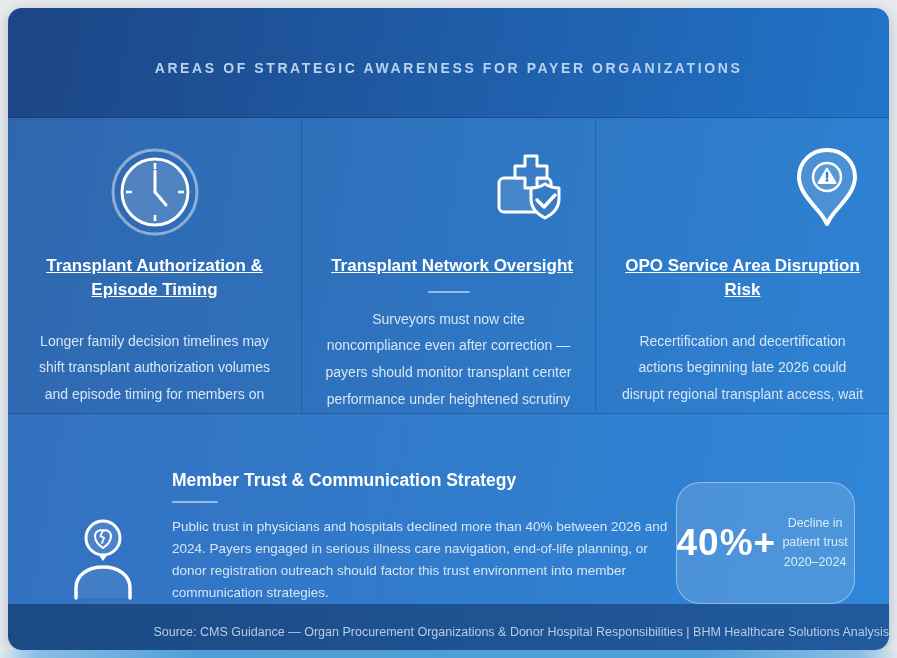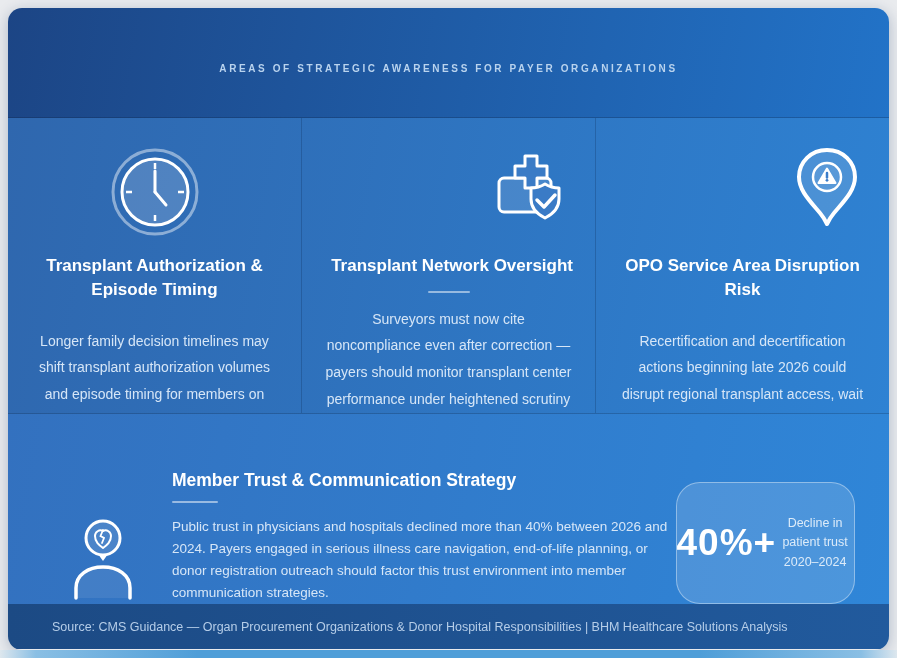--- a/index.html
+++ b/index.html
@@ -16,32 +16,32 @@
     display:flex;flex-direction:column;
   }
   
   .header{
     height:110px;flex:0 0 auto;box-sizing:border-box;
     background:linear-gradient(100deg,#1c4585 0%,#2273c8 100%);
     display:flex;flex-direction:column;align-items:center;justify-content:center;
     border-bottom:1px solid rgba(10,30,60,0.25);
   }
   .title{font-size:27px;font-weight:800;color:#ffffff;letter-spacing:0.2px;}
-  .subtitle{margin-top:11px;font-size:10px;font-weight:600;letter-spacing:2.6px;color:#b9d3ee;}
+  .subtitle{margin-top:11px;font-size:14px;font-weight:600;letter-spacing:2.6px;color:#b9d3ee;}
   
   .columns{
     height:296px;flex:0 0 auto;box-sizing:border-box;display:flex;
     background:linear-gradient(100deg,#2f67ae 0%,#2e82d3 100%);
     border-bottom:1px solid rgba(10,30,60,0.22);
   }
   .col{flex:1;display:flex;flex-direction:column;align-items:center;text-align:center;
        padding:28px 22px 0;box-sizing:border-box;}
   .col + .col{border-left:1px solid rgba(15,45,90,0.28);align-items:flex-end;}
   .col-icon{height:100px;display:flex;align-items:center;justify-content:center;margin-bottom:16px;}
-  .col-title{font-size:17px;font-weight:800;color:#ffffff;line-height:1.4;}
+  .col-title{font-size:17px;font-weight:800;color:#ffffff;line-height:1.4;text-decoration:underline;}
   .hr-mini{width:42px;height:2px;background:rgba(255,255,255,0.5);border-radius:1px;margin:13px auto 13px;}
   .col-body{font-size:14px;color:#d6e6f7;line-height:1.92;}
   
   .band{
     height:190px;flex:0 0 auto;box-sizing:border-box;
     background:linear-gradient(100deg,#3371bf 0%,#2f86d8 100%);
     display:flex;align-items:flex-end;padding:0 34px 0 56px;
   }
   .band-icon{flex:0 0 auto;margin-right:30px;}
   .band-text{width:505px;}
@@ -51,23 +51,23 @@
   .stat-box{
     margin-left:auto;width:180px;height:122px;box-sizing:border-box;
     border-radius:24px;background:rgba(255,255,255,0.14);
     border:1px solid rgba(255,255,255,0.38);
     display:flex;flex-direction:row;align-items:center;justify-content:center;text-align:center;
   }
   .stat-value{font-size:37px;font-weight:800;color:#ffffff;letter-spacing:1px;}
   .stat-label{font-size:12.5px;color:#dcebf9;line-height:1.55;}
   
   .footer{
-    height:45px;flex:0 0 auto;
+    height:55px;flex:0 0 auto;
     background:linear-gradient(90deg,#1c4a84 0%,#215a9d 100%);
-    display:flex;align-items:center;justify-content:flex-start;padding-left:44px;
+    display:flex;align-items:center;justify-content:flex-end;padding-left:44px;
   }
   .footer-text{font-size:12.5px;color:#b5cde8;}
   
   .bottom-strip{
     position:absolute;left:0;right:0;bottom:0;height:8px;
     background:linear-gradient(90deg,#dde7ee 0%,#8abfe4 4%,#4f9ed8 22%,#4f9ed8 78%,#8abfe4 96%,#dde7ee 100%);
   }
 </style>
 </head>
 <body>

